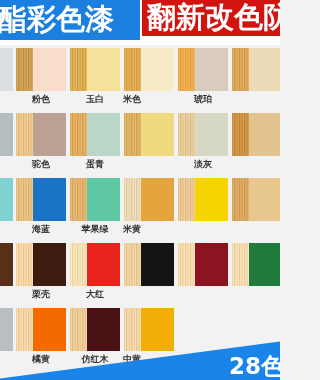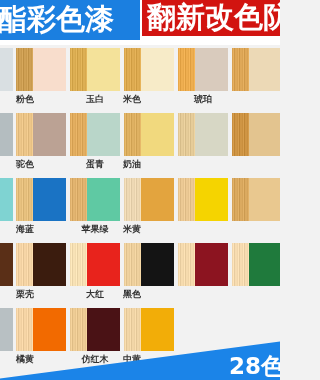--- a/index.html
+++ b/index.html
@@ -61,21 +61,21 @@
   }
 
   
   .c-p0{left:-10px;width:23px;}
   .c-1 {left:16px;width:50px;}
   .c-2 {left:70px;width:50px;}
   .c-3 {left:124px;width:50px;}
   .c-4 {left:178px;width:50px;}
   .c-p5{left:232px;width:50px;}
 
-  .l-1{left:0;width:50px;}
+  .l-1{left:16px;width:50px;}
   .l-2{left:70px;width:50px;}
   .l-3{left:107px;width:50px;}
   .l-4{left:178px;width:50px;}
 
   
   .diag{
     position:absolute;left:0;top:330px;width:280px;height:50px;
     overflow:hidden;pointer-events:none;
   }
   .diag-fill{
@@ -160,21 +160,21 @@
             <div class="paint" style="background: rgb(215, 215, 197);"></div>
           </div>
           <div class="cell c-p5">
             <div class="wood" style="background: repeating-linear-gradient(90deg, rgb(201, 143, 62) 0px, rgb(201, 143, 62) 1px, rgb(215, 157, 76) 1px, rgb(215, 157, 76) 2px, rgb(191, 133, 52) 2px, rgb(191, 133, 52) 3px, rgb(207, 149, 68) 3px, rgb(207, 149, 68) 5px);"></div>
             <div class="paint" style="background: rgb(227, 196, 143);"></div>
           </div>
         </div>
         <div class="labels">
           <span class="lbl l-1">驼色</span>
           <span class="lbl l-2">蛋青</span>
-          <span class="lbl l-3">奶油</span>
+          <span class="lbl l-4">淡灰</span>
         </div>
       </div>
       <div class="row">
         <div class="cells">
           <div class="cell c-p0">
             <div class="paint" style="background: rgb(127, 211, 210);"></div>
           </div>
           <div class="cell c-1">
             <div class="wood" style="background: repeating-linear-gradient(90deg, rgb(225, 187, 121) 0px, rgb(225, 187, 121) 1px, rgb(239, 201, 135) 1px, rgb(239, 201, 135) 2px, rgb(215, 177, 111) 2px, rgb(215, 177, 111) 3px, rgb(231, 193, 127) 3px, rgb(231, 193, 127) 5px);"></div>
             <div class="paint" style="background: rgb(26, 115, 196);"></div>
@@ -224,21 +224,20 @@
             <div class="paint" style="background: rgb(140, 20, 32);"></div>
           </div>
           <div class="cell c-p5">
             <div class="wood" style="background: repeating-linear-gradient(90deg, rgb(241, 214, 171) 0px, rgb(241, 214, 171) 1px, rgb(255, 228, 185) 1px, rgb(255, 228, 185) 2px, rgb(231, 204, 161) 2px, rgb(231, 204, 161) 3px, rgb(247, 220, 177) 3px, rgb(247, 220, 177) 5px);"></div>
             <div class="paint" style="background: rgb(31, 122, 60);"></div>
           </div>
         </div>
         <div class="labels">
           <span class="lbl l-2">大红</span>
           <span class="lbl l-1">栗壳</span>
-          <span class="lbl l-3">黑色</span>
         </div>
       </div>
       <div class="row">
         <div class="cells">
           <div class="cell c-p0">
             <div class="paint" style="background: rgb(184, 192, 195);"></div>
           </div>
           <div class="cell c-1">
             <div class="wood" style="background: repeating-linear-gradient(90deg, rgb(240, 207, 160) 0px, rgb(240, 207, 160) 1px, rgb(254, 221, 174) 1px, rgb(254, 221, 174) 2px, rgb(230, 197, 150) 2px, rgb(230, 197, 150) 3px, rgb(246, 213, 166) 3px, rgb(246, 213, 166) 5px);"></div>
             <div class="paint" style="background: rgb(242, 106, 0);"></div>

